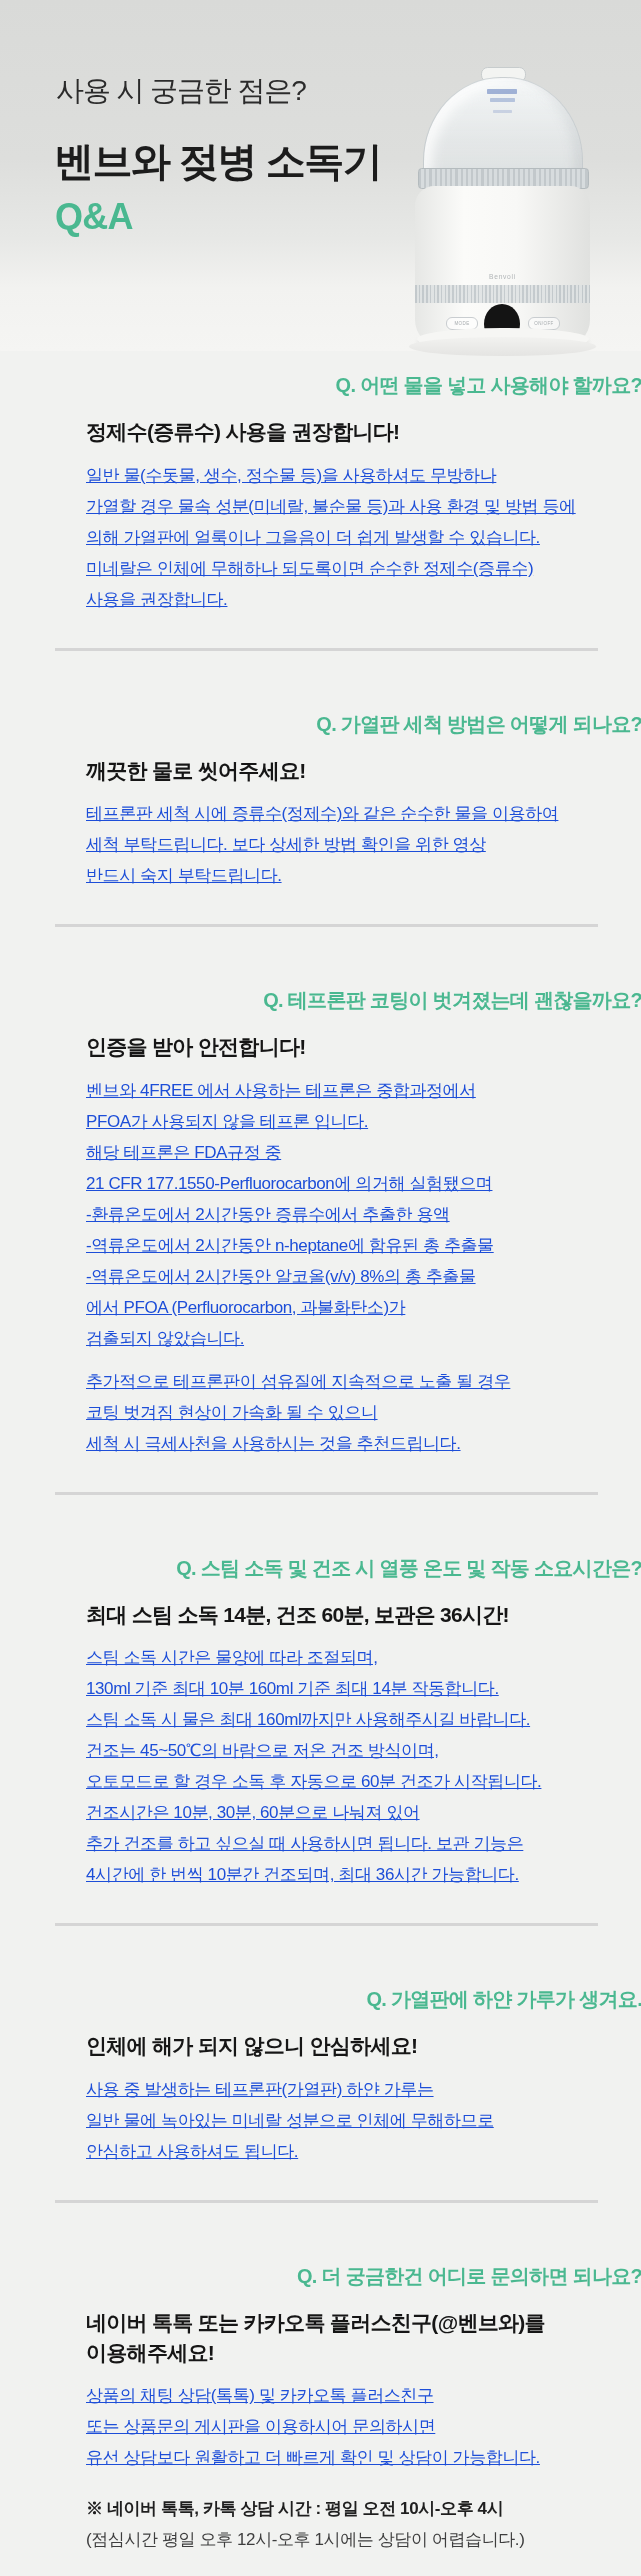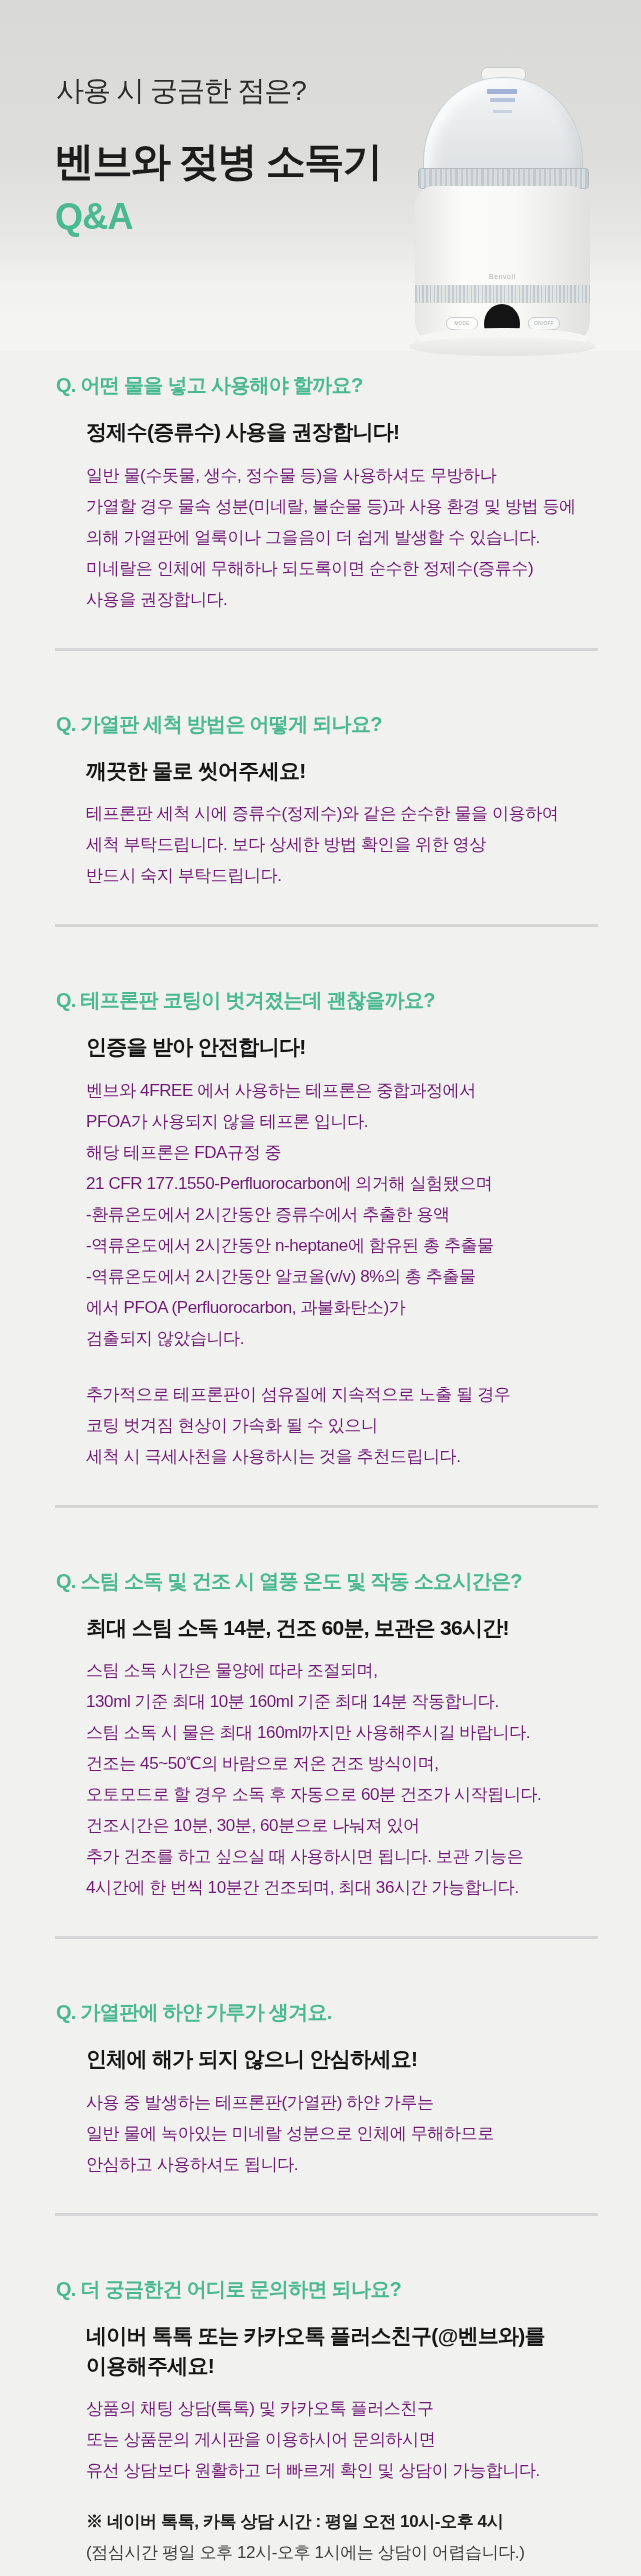--- a/index.html
+++ b/index.html
@@ -85,29 +85,30 @@
     background:linear-gradient(180deg,#f2f2f0,#e4e4e2);
   }
   
   #faq{position:absolute;top:351px;left:0;width:642px;padding-left:86px;box-sizing:border-box;}
   .faq-section{margin-top:61px;}
   #faq .faq-section:first-child{margin-top:22.4px;}
   .faq-question{
     margin-left:-30px;
     font-size:20px;font-weight:700;letter-spacing:-0.7px;white-space:nowrap;
     line-height:1.2;
+    text-align:right;
   }
   .answer-title{
     margin-top:20px;
     font-size:21px;font-weight:700;color:#161616;letter-spacing:-0.7px;line-height:1.45;white-space:nowrap;
   }
   .faq-body{margin-top:12px;}
-  .faq-body.para-gap{margin-top:25px;}
+  .faq-body.para-gap{margin-top:12px;}
   .body-line{
-    font-size:17px;color:#701a75;letter-spacing:-0.4px;line-height:31px;white-space:nowrap;
+    font-size:17px;color:#1d4ed8;letter-spacing:-0.4px;line-height:31px;white-space:nowrap;text-decoration:underline;
   }
   .note-bold{
     margin-top:19.4px;
     font-size:17px;font-weight:700;color:#1f1f1f;letter-spacing:-0.4px;line-height:31px;white-space:nowrap;
   }
   .note-regular{
     font-size:17px;color:#3e3e3e;letter-spacing:-0.4px;line-height:31px;white-space:nowrap;
   }
   .divider{
     height:3px;width:543px;background:#d5d5d5;

